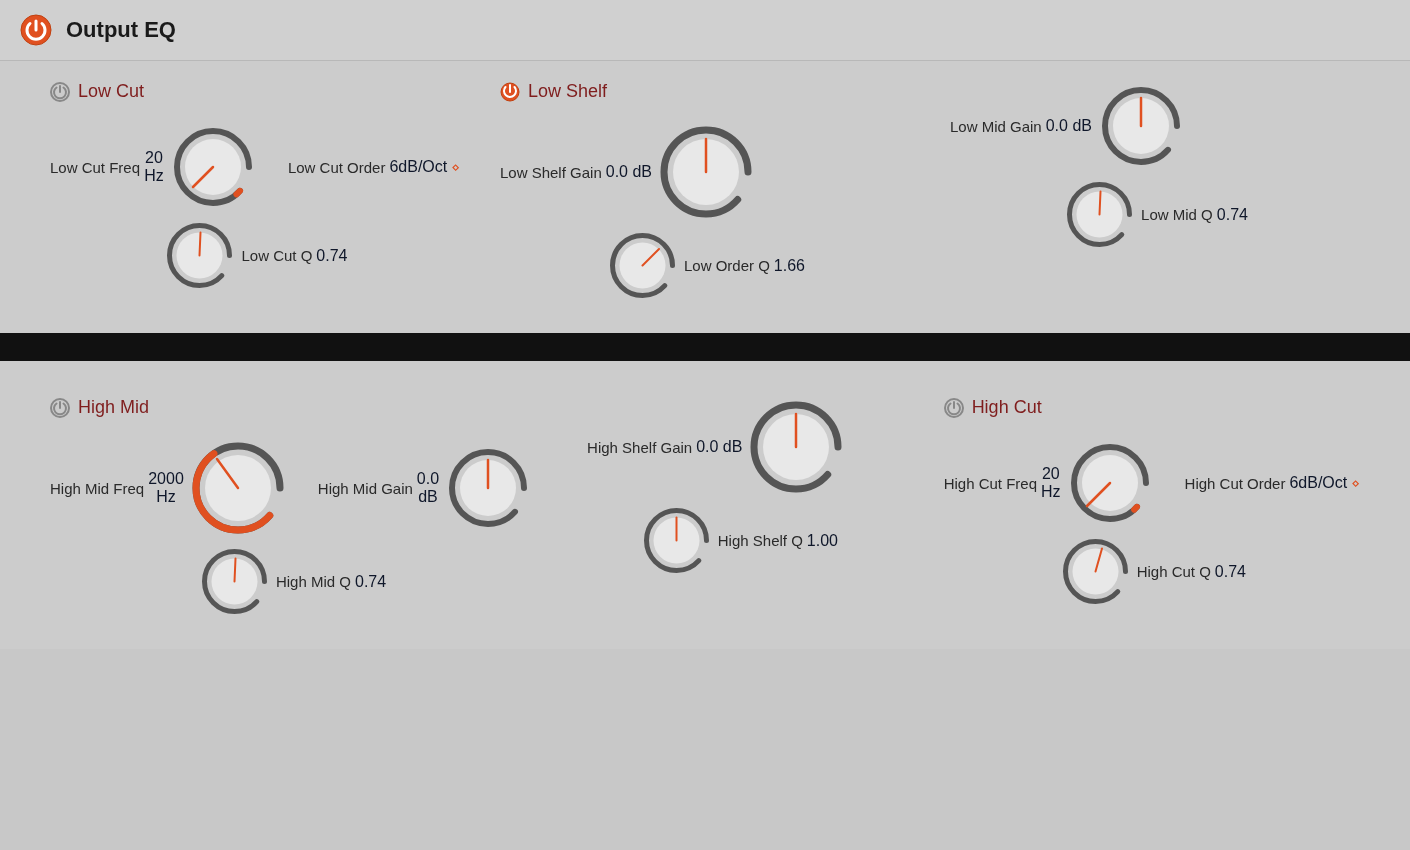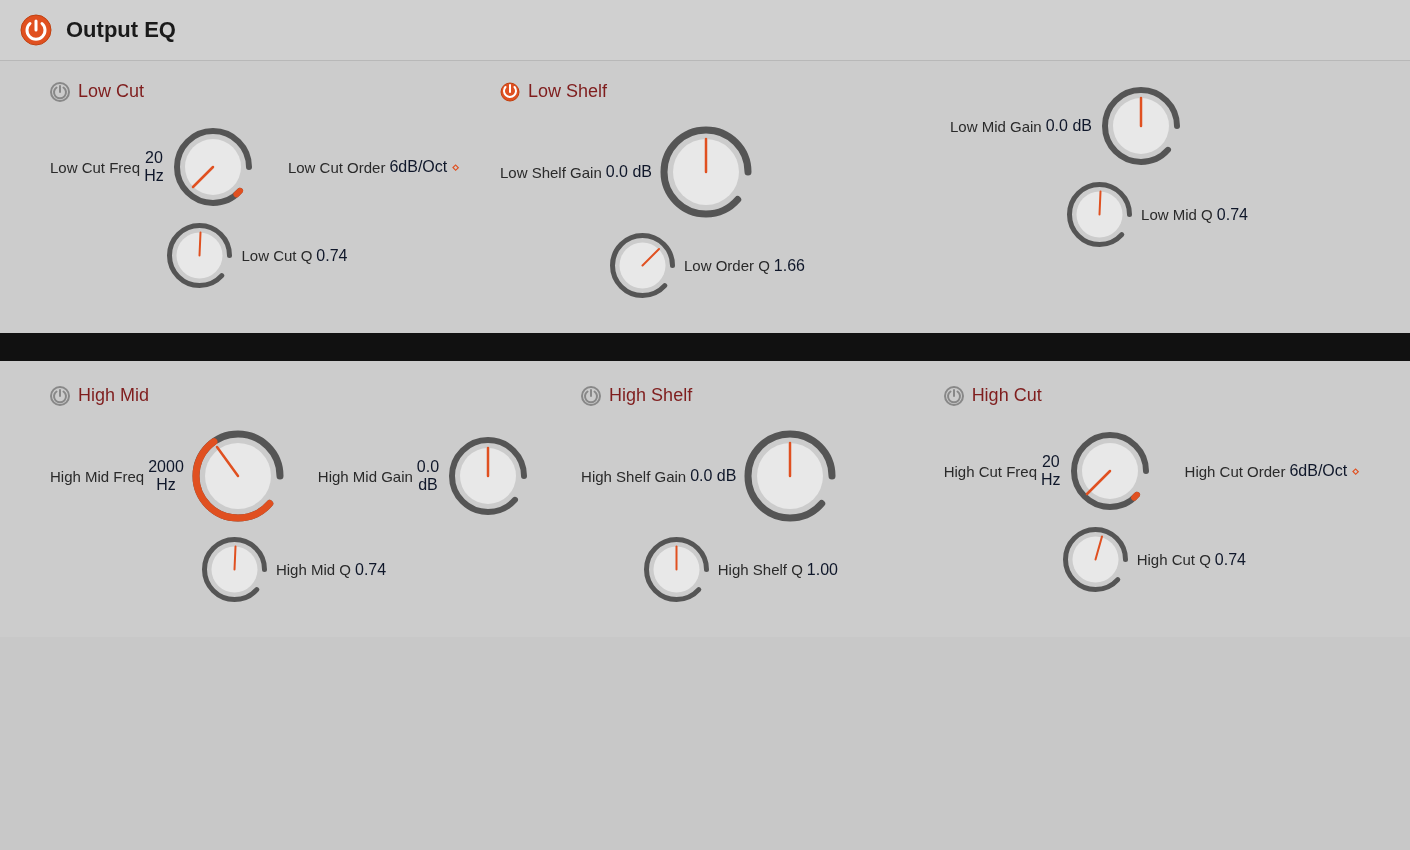--- a/index.html
+++ b/index.html
@@ -40,23 +40,23 @@
     }
 
     .black-bar {
       height: 28px;
       background: #111111;
       width: 100%;
     }
 
     .bottom-section {
       background: #cccccc;
-      padding: 24px 30px 30px 30px;
-      display: flex;
-      gap: 8px;
+      padding: 36px 30px 30px 30px;
+      display: flex;
+      gap: 14px;
     }
 
     .band-group {
       flex: 1;
       padding: 0 20px;
     }
 
     .band-group + .band-group {
       border-left: none;
     }
@@ -324,28 +324,20 @@
             <line x1="37.5" y1="37.5" x2="38.5" y2="14.5" stroke="#e05020" stroke-width="2" stroke-linecap="round"></line>
           </svg>
         </div>
         <span class="control-label">High Mid Q</span>
         <span class="control-value">0.74</span>
       </div>
     </div>
   </div>
 
   <div class="band-group">
-    <div class="band-header">
-      <svg class="power-icon-sm" viewBox="0 0 20 20">
-        <circle cx="10" cy="10" r="9" fill="none" stroke="#888" stroke-width="2"></circle>
-        <path d="M10 4 L10 10" stroke="#888" stroke-width="2" stroke-linecap="round"></path>
-        <path d="M6.5 5.5 A6 6 0 1 0 13.5 5.5" fill="none" stroke="#888" stroke-width="2" stroke-linecap="round"></path>
-      </svg>
-      <span class="band-label">High Shelf</span>
-    </div>
     <div class="top-controls">
       <div class="control-item">
         <span class="control-label">High Shelf Gain</span>
         <span class="control-value">0.0 dB</span>
         <div class="knob-wrapper">
           <svg class="knob-svg" width="100" height="100" viewBox="0 0 100 100">
             <circle cx="50" cy="50" r="42" fill="none" stroke="#555" stroke-width="7" stroke-dasharray="237 264" stroke-dashoffset="-30" stroke-linecap="round"></circle>
             <circle cx="50" cy="50" r="33" fill="#e8e8e8"></circle>
             <line x1="50" y1="50" x2="50" y2="17" stroke="#e05020" stroke-width="2.5" stroke-linecap="round"></line>
           </svg>

